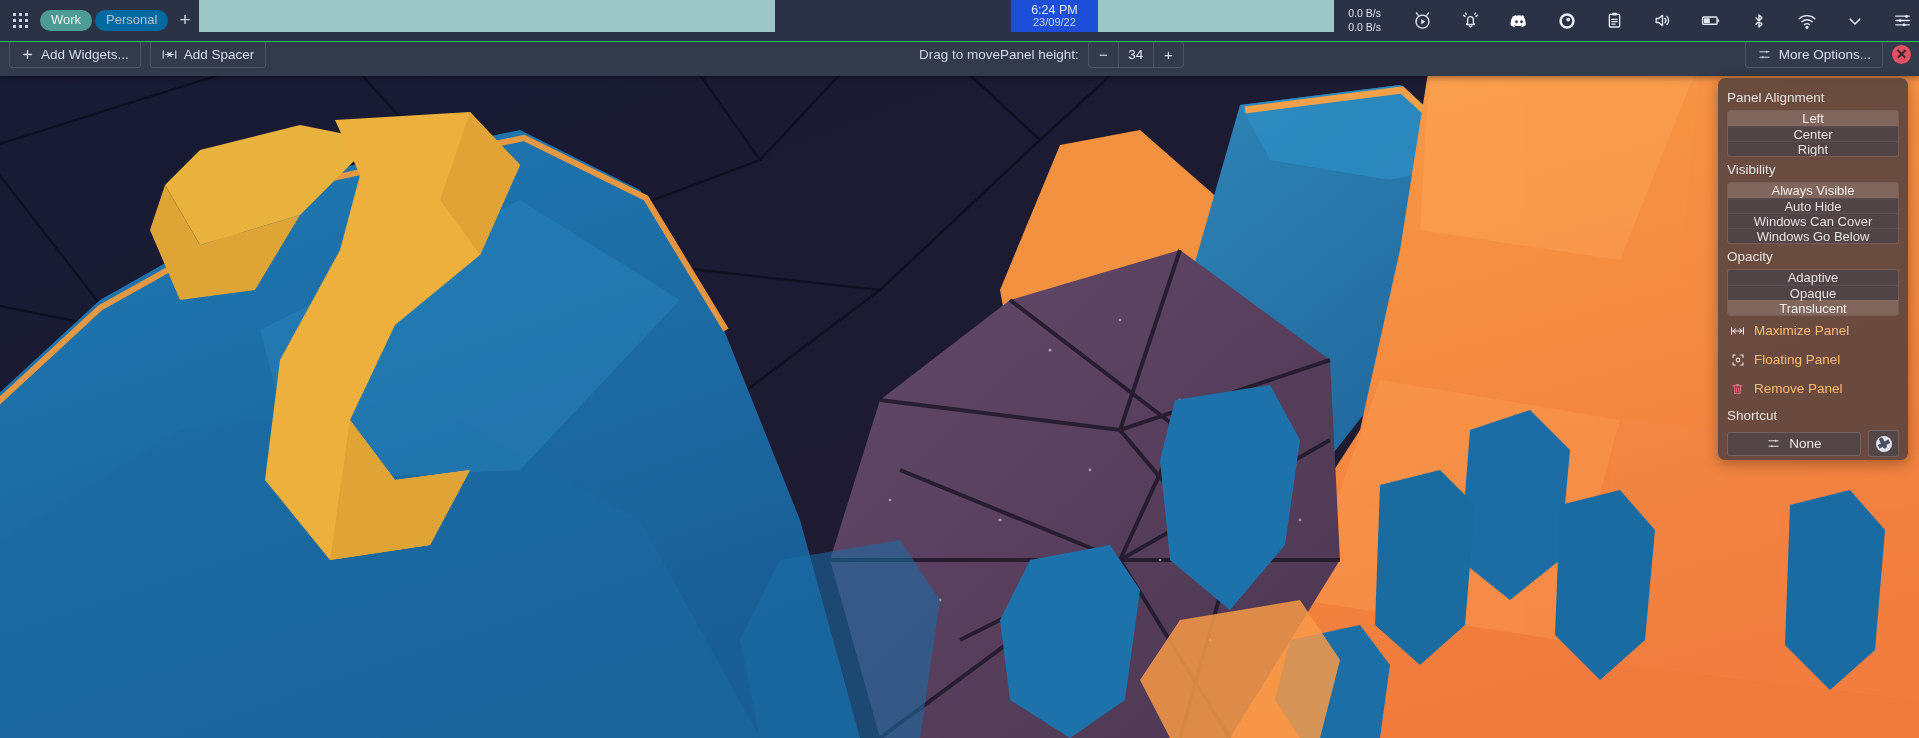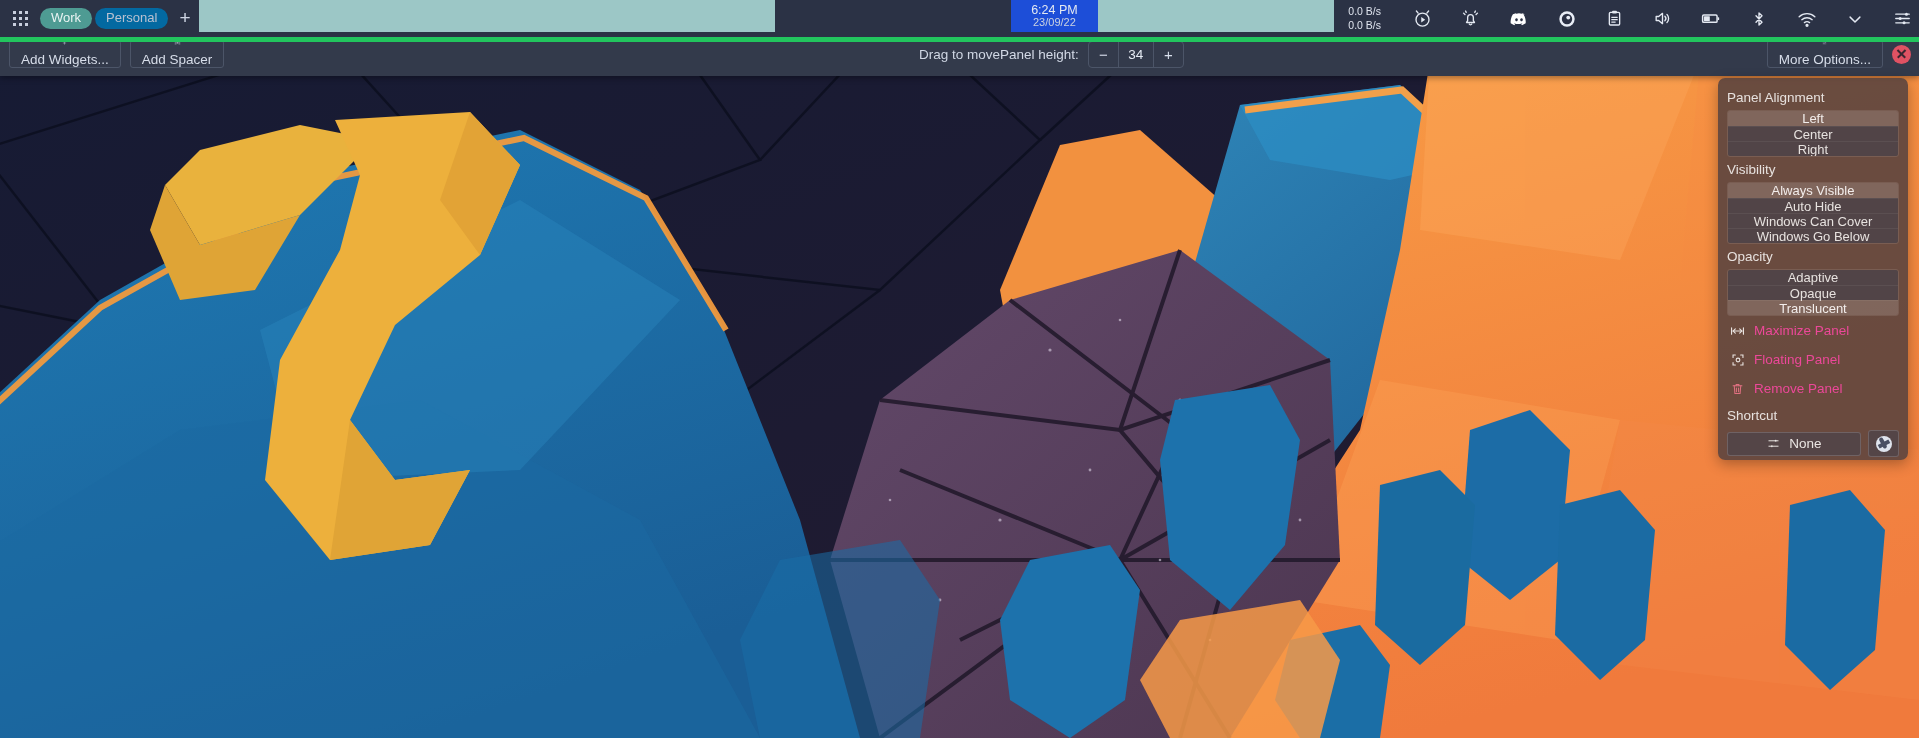--- a/index.html
+++ b/index.html
@@ -20,21 +20,21 @@
   }
   .wallpaper svg { display: block; width: 100%; height: 100%; }
 
   
   .panel-top {
     position: absolute; left: 0; top: 0;
     width: 1919px; height: 42px;
     background: #2b3245;
     display: flex; align-items: stretch;
     z-index: 40;
-    border-bottom: 5px solid #22c55e;
+    border-bottom: 1px solid #22c55e;
   }
   .tray-left {
     display: flex; align-items: center;
     background: #2b3245;
     padding-left: 6px;
     flex: 0 0 auto;
   }
   .grid-icon {
     width: 28px; height: 32px;
     display: flex; align-items: center; justify-content: center;
@@ -104,21 +104,20 @@
     z-index: 38;
     box-shadow: 0 2px 6px rgba(0,0,0,.35);
   }
   .tb-btn {
     display: inline-flex; align-items: center; gap: 7px;
     height: 28px; padding: 0 11px;
     border: 1px solid #4c5568; border-radius: 3px;
     background: transparent; color: #d7dde9;
     font-size: 13.5px; font-family: "Liberation Sans", sans-serif;
     white-space: nowrap;
-    flex-direction: column;
   }
   .tb-left { display: flex; align-items: center; gap: 9px; padding-left: 9px; }
   .tb-center {
     position: absolute; left: 0; right: 0;
     display: flex; align-items: center; justify-content: center;
     gap: 0; pointer-events: none;
   }
   .drag-label { font-size: 13.5px; color: #cfd6e3; }
   .ph-group {
     position: absolute; left: 1000px; top: 0; height: 44px;
@@ -183,21 +182,21 @@
     font-size: 13px; color: #e7e2df;
     background: rgba(60,63,78,0.55);
     border-top: 1px solid rgba(255,255,255,.06);
   }
   .opt-item:first-child { border-top: none; }
   .opt-item.selected { background: rgba(150,126,118,0.52); color: #f2edeb; }
 
   .opt-action {
     display: flex; align-items: center; gap: 9px;
     height: 29px; padding: 0 9px 0 12px;
-    font-size: 13.5px; color: #ec4899;
+    font-size: 13.5px; color: #fdba74;
   }
   .opt-action .ic { width: 15px; display: flex; justify-content: center; }
 
   .shortcut-row {
     display: flex; align-items: center; gap: 7px;
     padding: 2px 9px 0 9px;
   }
   .sc-main {
     flex: 1 1 auto; height: 24px;
     display: flex; align-items: center; justify-content: center; gap: 8px;

